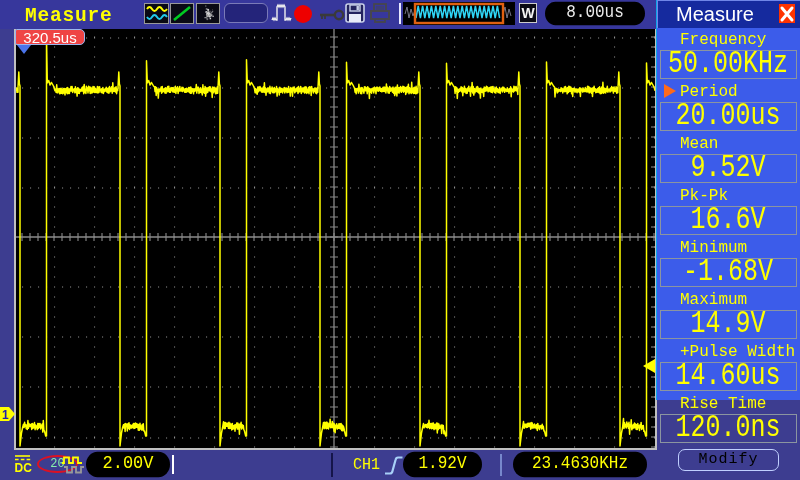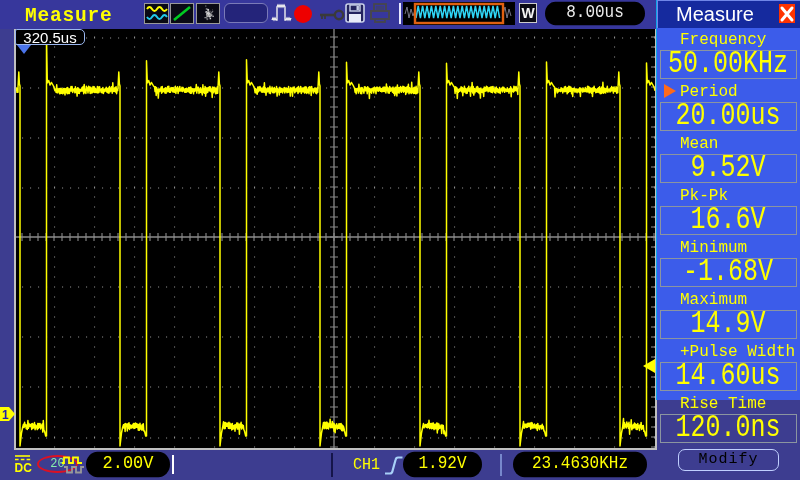--- a/index.html
+++ b/index.html
@@ -166,21 +166,21 @@
 <path d="M6 9h1.1M14 9h1.1M22 9h1.1M30 9h1.1M38 9h1.1M46 9h1.1M54 9h1.1M62 9h1.1M70 9h1.1M78 9h1.1M86 9h1.1M94 9h1.1M102 9h1.1M110 9h1.1M118 9h1.1M126 9h1.1M134 9h1.1M142 9h1.1M150 9h1.1M158 9h1.1M166 9h1.1M174 9h1.1M182 9h1.1M190 9h1.1M198 9h1.1M206 9h1.1M214 9h1.1M222 9h1.1M230 9h1.1M238 9h1.1M246 9h1.1M254 9h1.1M262 9h1.1M270 9h1.1M278 9h1.1M286 9h1.1M294 9h1.1M302 9h1.1M310 9h1.1M318 9h1.1M326 9h1.1M334 9h1.1M342 9h1.1M350 9h1.1M358 9h1.1M366 9h1.1M374 9h1.1M382 9h1.1M390 9h1.1M398 9h1.1M406 9h1.1M414 9h1.1M422 9h1.1M430 9h1.1M438 9h1.1M446 9h1.1M454 9h1.1M462 9h1.1M470 9h1.1M478 9h1.1M486 9h1.1M494 9h1.1M502 9h1.1M510 9h1.1M518 9h1.1M526 9h1.1M534 9h1.1M542 9h1.1M550 9h1.1M558 9h1.1M566 9h1.1M574 9h1.1M582 9h1.1M590 9h1.1M598 9h1.1M606 9h1.1M614 9h1.1M622 9h1.1M630 9h1.1M638 9h1.1M6 59h1.1M14 59h1.1M22 59h1.1M30 59h1.1M38 59h1.1M46 59h1.1M54 59h1.1M62 59h1.1M70 59h1.1M78 59h1.1M86 59h1.1M94 59h1.1M102 59h1.1M110 59h1.1M118 59h1.1M126 59h1.1M134 59h1.1M142 59h1.1M150 59h1.1M158 59h1.1M166 59h1.1M174 59h1.1M182 59h1.1M190 59h1.1M198 59h1.1M206 59h1.1M214 59h1.1M222 59h1.1M230 59h1.1M238 59h1.1M246 59h1.1M254 59h1.1M262 59h1.1M270 59h1.1M278 59h1.1M286 59h1.1M294 59h1.1M302 59h1.1M310 59h1.1M318 59h1.1M326 59h1.1M334 59h1.1M342 59h1.1M350 59h1.1M358 59h1.1M366 59h1.1M374 59h1.1M382 59h1.1M390 59h1.1M398 59h1.1M406 59h1.1M414 59h1.1M422 59h1.1M430 59h1.1M438 59h1.1M446 59h1.1M454 59h1.1M462 59h1.1M470 59h1.1M478 59h1.1M486 59h1.1M494 59h1.1M502 59h1.1M510 59h1.1M518 59h1.1M526 59h1.1M534 59h1.1M542 59h1.1M550 59h1.1M558 59h1.1M566 59h1.1M574 59h1.1M582 59h1.1M590 59h1.1M598 59h1.1M606 59h1.1M614 59h1.1M622 59h1.1M630 59h1.1M638 59h1.1M6 109h1.1M14 109h1.1M22 109h1.1M30 109h1.1M38 109h1.1M46 109h1.1M54 109h1.1M62 109h1.1M70 109h1.1M78 109h1.1M86 109h1.1M94 109h1.1M102 109h1.1M110 109h1.1M118 109h1.1M126 109h1.1M134 109h1.1M142 109h1.1M150 109h1.1M158 109h1.1M166 109h1.1M174 109h1.1M182 109h1.1M190 109h1.1M198 109h1.1M206 109h1.1M214 109h1.1M222 109h1.1M230 109h1.1M238 109h1.1M246 109h1.1M254 109h1.1M262 109h1.1M270 109h1.1M278 109h1.1M286 109h1.1M294 109h1.1M302 109h1.1M310 109h1.1M318 109h1.1M326 109h1.1M334 109h1.1M342 109h1.1M350 109h1.1M358 109h1.1M366 109h1.1M374 109h1.1M382 109h1.1M390 109h1.1M398 109h1.1M406 109h1.1M414 109h1.1M422 109h1.1M430 109h1.1M438 109h1.1M446 109h1.1M454 109h1.1M462 109h1.1M470 109h1.1M478 109h1.1M486 109h1.1M494 109h1.1M502 109h1.1M510 109h1.1M518 109h1.1M526 109h1.1M534 109h1.1M542 109h1.1M550 109h1.1M558 109h1.1M566 109h1.1M574 109h1.1M582 109h1.1M590 109h1.1M598 109h1.1M606 109h1.1M614 109h1.1M622 109h1.1M630 109h1.1M638 109h1.1M6 159h1.1M14 159h1.1M22 159h1.1M30 159h1.1M38 159h1.1M46 159h1.1M54 159h1.1M62 159h1.1M70 159h1.1M78 159h1.1M86 159h1.1M94 159h1.1M102 159h1.1M110 159h1.1M118 159h1.1M126 159h1.1M134 159h1.1M142 159h1.1M150 159h1.1M158 159h1.1M166 159h1.1M174 159h1.1M182 159h1.1M190 159h1.1M198 159h1.1M206 159h1.1M214 159h1.1M222 159h1.1M230 159h1.1M238 159h1.1M246 159h1.1M254 159h1.1M262 159h1.1M270 159h1.1M278 159h1.1M286 159h1.1M294 159h1.1M302 159h1.1M310 159h1.1M318 159h1.1M326 159h1.1M334 159h1.1M342 159h1.1M350 159h1.1M358 159h1.1M366 159h1.1M374 159h1.1M382 159h1.1M390 159h1.1M398 159h1.1M406 159h1.1M414 159h1.1M422 159h1.1M430 159h1.1M438 159h1.1M446 159h1.1M454 159h1.1M462 159h1.1M470 159h1.1M478 159h1.1M486 159h1.1M494 159h1.1M502 159h1.1M510 159h1.1M518 159h1.1M526 159h1.1M534 159h1.1M542 159h1.1M550 159h1.1M558 159h1.1M566 159h1.1M574 159h1.1M582 159h1.1M590 159h1.1M598 159h1.1M606 159h1.1M614 159h1.1M622 159h1.1M630 159h1.1M638 159h1.1M6 258h1.1M14 258h1.1M22 258h1.1M30 258h1.1M38 258h1.1M46 258h1.1M54 258h1.1M62 258h1.1M70 258h1.1M78 258h1.1M86 258h1.1M94 258h1.1M102 258h1.1M110 258h1.1M118 258h1.1M126 258h1.1M134 258h1.1M142 258h1.1M150 258h1.1M158 258h1.1M166 258h1.1M174 258h1.1M182 258h1.1M190 258h1.1M198 258h1.1M206 258h1.1M214 258h1.1M222 258h1.1M230 258h1.1M238 258h1.1M246 258h1.1M254 258h1.1M262 258h1.1M270 258h1.1M278 258h1.1M286 258h1.1M294 258h1.1M302 258h1.1M310 258h1.1M318 258h1.1M326 258h1.1M334 258h1.1M342 258h1.1M350 258h1.1M358 258h1.1M366 258h1.1M374 258h1.1M382 258h1.1M390 258h1.1M398 258h1.1M406 258h1.1M414 258h1.1M422 258h1.1M430 258h1.1M438 258h1.1M446 258h1.1M454 258h1.1M462 258h1.1M470 258h1.1M478 258h1.1M486 258h1.1M494 258h1.1M502 258h1.1M510 258h1.1M518 258h1.1M526 258h1.1M534 258h1.1M542 258h1.1M550 258h1.1M558 258h1.1M566 258h1.1M574 258h1.1M582 258h1.1M590 258h1.1M598 258h1.1M606 258h1.1M614 258h1.1M622 258h1.1M630 258h1.1M638 258h1.1M6 308h1.1M14 308h1.1M22 308h1.1M30 308h1.1M38 308h1.1M46 308h1.1M54 308h1.1M62 308h1.1M70 308h1.1M78 308h1.1M86 308h1.1M94 308h1.1M102 308h1.1M110 308h1.1M118 308h1.1M126 308h1.1M134 308h1.1M142 308h1.1M150 308h1.1M158 308h1.1M166 308h1.1M174 308h1.1M182 308h1.1M190 308h1.1M198 308h1.1M206 308h1.1M214 308h1.1M222 308h1.1M230 308h1.1M238 308h1.1M246 308h1.1M254 308h1.1M262 308h1.1M270 308h1.1M278 308h1.1M286 308h1.1M294 308h1.1M302 308h1.1M310 308h1.1M318 308h1.1M326 308h1.1M334 308h1.1M342 308h1.1M350 308h1.1M358 308h1.1M366 308h1.1M374 308h1.1M382 308h1.1M390 308h1.1M398 308h1.1M406 308h1.1M414 308h1.1M422 308h1.1M430 308h1.1M438 308h1.1M446 308h1.1M454 308h1.1M462 308h1.1M470 308h1.1M478 308h1.1M486 308h1.1M494 308h1.1M502 308h1.1M510 308h1.1M518 308h1.1M526 308h1.1M534 308h1.1M542 308h1.1M550 308h1.1M558 308h1.1M566 308h1.1M574 308h1.1M582 308h1.1M590 308h1.1M598 308h1.1M606 308h1.1M614 308h1.1M622 308h1.1M630 308h1.1M638 308h1.1M6 358h1.1M14 358h1.1M22 358h1.1M30 358h1.1M38 358h1.1M46 358h1.1M54 358h1.1M62 358h1.1M70 358h1.1M78 358h1.1M86 358h1.1M94 358h1.1M102 358h1.1M110 358h1.1M118 358h1.1M126 358h1.1M134 358h1.1M142 358h1.1M150 358h1.1M158 358h1.1M166 358h1.1M174 358h1.1M182 358h1.1M190 358h1.1M198 358h1.1M206 358h1.1M214 358h1.1M222 358h1.1M230 358h1.1M238 358h1.1M246 358h1.1M254 358h1.1M262 358h1.1M270 358h1.1M278 358h1.1M286 358h1.1M294 358h1.1M302 358h1.1M310 358h1.1M318 358h1.1M326 358h1.1M334 358h1.1M342 358h1.1M350 358h1.1M358 358h1.1M366 358h1.1M374 358h1.1M382 358h1.1M390 358h1.1M398 358h1.1M406 358h1.1M414 358h1.1M422 358h1.1M430 358h1.1M438 358h1.1M446 358h1.1M454 358h1.1M462 358h1.1M470 358h1.1M478 358h1.1M486 358h1.1M494 358h1.1M502 358h1.1M510 358h1.1M518 358h1.1M526 358h1.1M534 358h1.1M542 358h1.1M550 358h1.1M558 358h1.1M566 358h1.1M574 358h1.1M582 358h1.1M590 358h1.1M598 358h1.1M606 358h1.1M614 358h1.1M622 358h1.1M630 358h1.1M638 358h1.1M6 409h1.1M14 409h1.1M22 409h1.1M30 409h1.1M38 409h1.1M46 409h1.1M54 409h1.1M62 409h1.1M70 409h1.1M78 409h1.1M86 409h1.1M94 409h1.1M102 409h1.1M110 409h1.1M118 409h1.1M126 409h1.1M134 409h1.1M142 409h1.1M150 409h1.1M158 409h1.1M166 409h1.1M174 409h1.1M182 409h1.1M190 409h1.1M198 409h1.1M206 409h1.1M214 409h1.1M222 409h1.1M230 409h1.1M238 409h1.1M246 409h1.1M254 409h1.1M262 409h1.1M270 409h1.1M278 409h1.1M286 409h1.1M294 409h1.1M302 409h1.1M310 409h1.1M318 409h1.1M326 409h1.1M334 409h1.1M342 409h1.1M350 409h1.1M358 409h1.1M366 409h1.1M374 409h1.1M382 409h1.1M390 409h1.1M398 409h1.1M406 409h1.1M414 409h1.1M422 409h1.1M430 409h1.1M438 409h1.1M446 409h1.1M454 409h1.1M462 409h1.1M470 409h1.1M478 409h1.1M486 409h1.1M494 409h1.1M502 409h1.1M510 409h1.1M518 409h1.1M526 409h1.1M534 409h1.1M542 409h1.1M550 409h1.1M558 409h1.1M566 409h1.1M574 409h1.1M582 409h1.1M590 409h1.1M598 409h1.1M606 409h1.1M614 409h1.1M622 409h1.1M630 409h1.1M638 409h1.1M38 8h1.1M38 18h1.1M38 28h1.1M38 38h1.1M38 48h1.1M38 58h1.1M38 68h1.1M38 78h1.1M38 88h1.1M38 98h1.1M38 108h1.1M38 118h1.1M38 128h1.1M38 138h1.1M38 148h1.1M38 158h1.1M38 168h1.1M38 178h1.1M38 188h1.1M38 198h1.1M38 208h1.1M38 218h1.1M38 228h1.1M38 238h1.1M38 248h1.1M38 258h1.1M38 268h1.1M38 278h1.1M38 288h1.1M38 298h1.1M38 308h1.1M38 318h1.1M38 328h1.1M38 338h1.1M38 348h1.1M38 358h1.1M38 368h1.1M38 378h1.1M38 388h1.1M38 398h1.1M38 408h1.1M38 418h1.1M78 8h1.1M78 18h1.1M78 28h1.1M78 38h1.1M78 48h1.1M78 58h1.1M78 68h1.1M78 78h1.1M78 88h1.1M78 98h1.1M78 108h1.1M78 118h1.1M78 128h1.1M78 138h1.1M78 148h1.1M78 158h1.1M78 168h1.1M78 178h1.1M78 188h1.1M78 198h1.1M78 208h1.1M78 218h1.1M78 228h1.1M78 238h1.1M78 248h1.1M78 258h1.1M78 268h1.1M78 278h1.1M78 288h1.1M78 298h1.1M78 308h1.1M78 318h1.1M78 328h1.1M78 338h1.1M78 348h1.1M78 358h1.1M78 368h1.1M78 378h1.1M78 388h1.1M78 398h1.1M78 408h1.1M78 418h1.1M118 8h1.1M118 18h1.1M118 28h1.1M118 38h1.1M118 48h1.1M118 58h1.1M118 68h1.1M118 78h1.1M118 88h1.1M118 98h1.1M118 108h1.1M118 118h1.1M118 128h1.1M118 138h1.1M118 148h1.1M118 158h1.1M118 168h1.1M118 178h1.1M118 188h1.1M118 198h1.1M118 208h1.1M118 218h1.1M118 228h1.1M118 238h1.1M118 248h1.1M118 258h1.1M118 268h1.1M118 278h1.1M118 288h1.1M118 298h1.1M118 308h1.1M118 318h1.1M118 328h1.1M118 338h1.1M118 348h1.1M118 358h1.1M118 368h1.1M118 378h1.1M118 388h1.1M118 398h1.1M118 408h1.1M118 418h1.1M158 8h1.1M158 18h1.1M158 28h1.1M158 38h1.1M158 48h1.1M158 58h1.1M158 68h1.1M158 78h1.1M158 88h1.1M158 98h1.1M158 108h1.1M158 118h1.1M158 128h1.1M158 138h1.1M158 148h1.1M158 158h1.1M158 168h1.1M158 178h1.1M158 188h1.1M158 198h1.1M158 208h1.1M158 218h1.1M158 228h1.1M158 238h1.1M158 248h1.1M158 258h1.1M158 268h1.1M158 278h1.1M158 288h1.1M158 298h1.1M158 308h1.1M158 318h1.1M158 328h1.1M158 338h1.1M158 348h1.1M158 358h1.1M158 368h1.1M158 378h1.1M158 388h1.1M158 398h1.1M158 408h1.1M158 418h1.1M198 8h1.1M198 18h1.1M198 28h1.1M198 38h1.1M198 48h1.1M198 58h1.1M198 68h1.1M198 78h1.1M198 88h1.1M198 98h1.1M198 108h1.1M198 118h1.1M198 128h1.1M198 138h1.1M198 148h1.1M198 158h1.1M198 168h1.1M198 178h1.1M198 188h1.1M198 198h1.1M198 208h1.1M198 218h1.1M198 228h1.1M198 238h1.1M198 248h1.1M198 258h1.1M198 268h1.1M198 278h1.1M198 288h1.1M198 298h1.1M198 308h1.1M198 318h1.1M198 328h1.1M198 338h1.1M198 348h1.1M198 358h1.1M198 368h1.1M198 378h1.1M198 388h1.1M198 398h1.1M198 408h1.1M198 418h1.1M238 8h1.1M238 18h1.1M238 28h1.1M238 38h1.1M238 48h1.1M238 58h1.1M238 68h1.1M238 78h1.1M238 88h1.1M238 98h1.1M238 108h1.1M238 118h1.1M238 128h1.1M238 138h1.1M238 148h1.1M238 158h1.1M238 168h1.1M238 178h1.1M238 188h1.1M238 198h1.1M238 208h1.1M238 218h1.1M238 228h1.1M238 238h1.1M238 248h1.1M238 258h1.1M238 268h1.1M238 278h1.1M238 288h1.1M238 298h1.1M238 308h1.1M238 318h1.1M238 328h1.1M238 338h1.1M238 348h1.1M238 358h1.1M238 368h1.1M238 378h1.1M238 388h1.1M238 398h1.1M238 408h1.1M238 418h1.1M278 8h1.1M278 18h1.1M278 28h1.1M278 38h1.1M278 48h1.1M278 58h1.1M278 68h1.1M278 78h1.1M278 88h1.1M278 98h1.1M278 108h1.1M278 118h1.1M278 128h1.1M278 138h1.1M278 148h1.1M278 158h1.1M278 168h1.1M278 178h1.1M278 188h1.1M278 198h1.1M278 208h1.1M278 218h1.1M278 228h1.1M278 238h1.1M278 248h1.1M278 258h1.1M278 268h1.1M278 278h1.1M278 288h1.1M278 298h1.1M278 308h1.1M278 318h1.1M278 328h1.1M278 338h1.1M278 348h1.1M278 358h1.1M278 368h1.1M278 378h1.1M278 388h1.1M278 398h1.1M278 408h1.1M278 418h1.1M358 8h1.1M358 18h1.1M358 28h1.1M358 38h1.1M358 48h1.1M358 58h1.1M358 68h1.1M358 78h1.1M358 88h1.1M358 98h1.1M358 108h1.1M358 118h1.1M358 128h1.1M358 138h1.1M358 148h1.1M358 158h1.1M358 168h1.1M358 178h1.1M358 188h1.1M358 198h1.1M358 208h1.1M358 218h1.1M358 228h1.1M358 238h1.1M358 248h1.1M358 258h1.1M358 268h1.1M358 278h1.1M358 288h1.1M358 298h1.1M358 308h1.1M358 318h1.1M358 328h1.1M358 338h1.1M358 348h1.1M358 358h1.1M358 368h1.1M358 378h1.1M358 388h1.1M358 398h1.1M358 408h1.1M358 418h1.1M398 8h1.1M398 18h1.1M398 28h1.1M398 38h1.1M398 48h1.1M398 58h1.1M398 68h1.1M398 78h1.1M398 88h1.1M398 98h1.1M398 108h1.1M398 118h1.1M398 128h1.1M398 138h1.1M398 148h1.1M398 158h1.1M398 168h1.1M398 178h1.1M398 188h1.1M398 198h1.1M398 208h1.1M398 218h1.1M398 228h1.1M398 238h1.1M398 248h1.1M398 258h1.1M398 268h1.1M398 278h1.1M398 288h1.1M398 298h1.1M398 308h1.1M398 318h1.1M398 328h1.1M398 338h1.1M398 348h1.1M398 358h1.1M398 368h1.1M398 378h1.1M398 388h1.1M398 398h1.1M398 408h1.1M398 418h1.1M438 8h1.1M438 18h1.1M438 28h1.1M438 38h1.1M438 48h1.1M438 58h1.1M438 68h1.1M438 78h1.1M438 88h1.1M438 98h1.1M438 108h1.1M438 118h1.1M438 128h1.1M438 138h1.1M438 148h1.1M438 158h1.1M438 168h1.1M438 178h1.1M438 188h1.1M438 198h1.1M438 208h1.1M438 218h1.1M438 228h1.1M438 238h1.1M438 248h1.1M438 258h1.1M438 268h1.1M438 278h1.1M438 288h1.1M438 298h1.1M438 308h1.1M438 318h1.1M438 328h1.1M438 338h1.1M438 348h1.1M438 358h1.1M438 368h1.1M438 378h1.1M438 388h1.1M438 398h1.1M438 408h1.1M438 418h1.1M478 8h1.1M478 18h1.1M478 28h1.1M478 38h1.1M478 48h1.1M478 58h1.1M478 68h1.1M478 78h1.1M478 88h1.1M478 98h1.1M478 108h1.1M478 118h1.1M478 128h1.1M478 138h1.1M478 148h1.1M478 158h1.1M478 168h1.1M478 178h1.1M478 188h1.1M478 198h1.1M478 208h1.1M478 218h1.1M478 228h1.1M478 238h1.1M478 248h1.1M478 258h1.1M478 268h1.1M478 278h1.1M478 288h1.1M478 298h1.1M478 308h1.1M478 318h1.1M478 328h1.1M478 338h1.1M478 348h1.1M478 358h1.1M478 368h1.1M478 378h1.1M478 388h1.1M478 398h1.1M478 408h1.1M478 418h1.1M518 8h1.1M518 18h1.1M518 28h1.1M518 38h1.1M518 48h1.1M518 58h1.1M518 68h1.1M518 78h1.1M518 88h1.1M518 98h1.1M518 108h1.1M518 118h1.1M518 128h1.1M518 138h1.1M518 148h1.1M518 158h1.1M518 168h1.1M518 178h1.1M518 188h1.1M518 198h1.1M518 208h1.1M518 218h1.1M518 228h1.1M518 238h1.1M518 248h1.1M518 258h1.1M518 268h1.1M518 278h1.1M518 288h1.1M518 298h1.1M518 308h1.1M518 318h1.1M518 328h1.1M518 338h1.1M518 348h1.1M518 358h1.1M518 368h1.1M518 378h1.1M518 388h1.1M518 398h1.1M518 408h1.1M518 418h1.1M558 8h1.1M558 18h1.1M558 28h1.1M558 38h1.1M558 48h1.1M558 58h1.1M558 68h1.1M558 78h1.1M558 88h1.1M558 98h1.1M558 108h1.1M558 118h1.1M558 128h1.1M558 138h1.1M558 148h1.1M558 158h1.1M558 168h1.1M558 178h1.1M558 188h1.1M558 198h1.1M558 208h1.1M558 218h1.1M558 228h1.1M558 238h1.1M558 248h1.1M558 258h1.1M558 268h1.1M558 278h1.1M558 288h1.1M558 298h1.1M558 308h1.1M558 318h1.1M558 328h1.1M558 338h1.1M558 348h1.1M558 358h1.1M558 368h1.1M558 378h1.1M558 388h1.1M558 398h1.1M558 408h1.1M558 418h1.1M598 8h1.1M598 18h1.1M598 28h1.1M598 38h1.1M598 48h1.1M598 58h1.1M598 68h1.1M598 78h1.1M598 88h1.1M598 98h1.1M598 108h1.1M598 118h1.1M598 128h1.1M598 138h1.1M598 148h1.1M598 158h1.1M598 168h1.1M598 178h1.1M598 188h1.1M598 198h1.1M598 208h1.1M598 218h1.1M598 228h1.1M598 238h1.1M598 248h1.1M598 258h1.1M598 268h1.1M598 278h1.1M598 288h1.1M598 298h1.1M598 308h1.1M598 318h1.1M598 328h1.1M598 338h1.1M598 348h1.1M598 358h1.1M598 368h1.1M598 378h1.1M598 388h1.1M598 398h1.1M598 408h1.1M598 418h1.1M638 8h1.1M638 18h1.1M638 28h1.1M638 38h1.1M638 48h1.1M638 58h1.1M638 68h1.1M638 78h1.1M638 88h1.1M638 98h1.1M638 108h1.1M638 118h1.1M638 128h1.1M638 138h1.1M638 148h1.1M638 158h1.1M638 168h1.1M638 178h1.1M638 188h1.1M638 198h1.1M638 208h1.1M638 218h1.1M638 228h1.1M638 238h1.1M638 248h1.1M638 258h1.1M638 268h1.1M638 278h1.1M638 288h1.1M638 298h1.1M638 308h1.1M638 318h1.1M638 328h1.1M638 338h1.1M638 348h1.1M638 358h1.1M638 368h1.1M638 378h1.1M638 388h1.1M638 398h1.1M638 408h1.1M638 418h1.1" stroke="#8f8f8f" stroke-width="1.1" fill="none"></path>
 <line x1="0" y1="208" x2="639" y2="208" stroke="#8a8a8a" stroke-width="1.3"></line>
 <path d="M6 204v8M14 204v8M22 204v8M30 204v8M38 204v8M46 204v8M54 204v8M62 204v8M70 204v8M78 204v8M86 204v8M94 204v8M102 204v8M110 204v8M118 204v8M126 204v8M134 204v8M142 204v8M150 204v8M158 204v8M166 204v8M174 204v8M182 204v8M190 204v8M198 204v8M206 204v8M214 204v8M222 204v8M230 204v8M238 204v8M246 204v8M254 204v8M262 204v8M270 204v8M278 204v8M286 204v8M294 204v8M302 204v8M310 204v8M318 204v8M326 204v8M334 204v8M342 204v8M350 204v8M358 204v8M366 204v8M374 204v8M382 204v8M390 204v8M398 204v8M406 204v8M414 204v8M422 204v8M430 204v8M438 204v8M446 204v8M454 204v8M462 204v8M470 204v8M478 204v8M486 204v8M494 204v8M502 204v8M510 204v8M518 204v8M526 204v8M534 204v8M542 204v8M550 204v8M558 204v8M566 204v8M574 204v8M582 204v8M590 204v8M598 204v8M606 204v8M614 204v8M622 204v8M630 204v8M638 204v8" stroke="#8a8a8a" stroke-width="1.1" fill="none"></path>
 <line x1="318" y1="0" x2="318" y2="419" stroke="#8a8a8a" stroke-width="1.3"></line>
 <path d="M314 8h8M314 18h8M314 28h8M314 38h8M314 48h8M314 58h8M314 68h8M314 78h8M314 88h8M314 98h8M314 108h8M314 118h8M314 128h8M314 138h8M314 148h8M314 158h8M314 168h8M314 178h8M314 188h8M314 198h8M314 208h8M314 218h8M314 228h8M314 238h8M314 248h8M314 258h8M314 268h8M314 278h8M314 288h8M314 298h8M314 308h8M314 318h8M314 328h8M314 338h8M314 348h8M314 358h8M314 368h8M314 378h8M314 388h8M314 398h8M314 408h8M314 418h8" stroke="#8a8a8a" stroke-width="1.1" fill="none"></path>
 <path d="M635 8h4M635 18h4M635 28h4M635 38h4M635 48h4M635 58h4M635 68h4M635 78h4M635 88h4M635 98h4M635 108h4M635 118h4M635 128h4M635 138h4M635 148h4M635 158h4M635 168h4M635 178h4M635 188h4M635 198h4M635 208h4M635 218h4M635 228h4M635 238h4M635 248h4M635 258h4M635 268h4M635 278h4M635 288h4M635 298h4M635 308h4M635 318h4M635 328h4M635 338h4M635 348h4M635 358h4M635 368h4M635 378h4M635 388h4M635 398h4M635 408h4M635 418h4" stroke="#8f8f8f" stroke-width="1.1" fill="none"></path>
 <path d="M0.0,61.0L0.4,59.0L1.0,63.3L1.5,59.0L2.0,63.2L2.0,59.0L2.8,43.0L3.4,55.0L4.0,57.0L4.0,417.0L5.5,404.0L6.6,398.5L7.5,395.2L8.1,398.5L8.6,393.3L9.2,397.2L9.7,395.7L10.2,399.7L10.8,396.0L11.3,400.4L11.9,391.5L12.4,399.3L13.0,394.6L13.5,397.5L14.1,395.7L14.6,397.6L15.2,395.1L15.7,400.4L16.3,394.6L16.8,399.3L17.4,395.3L17.9,398.7L18.5,393.6L19.1,400.7L19.6,396.0L20.2,398.8L20.7,396.9L21.3,400.6L21.8,394.4L22.4,399.5L22.9,394.5L23.5,398.3L24.0,394.4L24.6,400.0L25.1,396.2L25.7,398.8L26.2,395.1L26.8,403.1L27.3,391.5L27.9,401.3L28.5,402.0L29.7,407.0L30.5,407.0L30.5,7.0L31.3,54.0L32.7,51.5L34.0,56.0L35.5,53.5L37.5,57.0L38.5,60.2L39.0,61.7L39.6,59.9L40.1,63.3L40.7,55.8L41.2,63.9L41.8,60.1L42.4,62.9L42.9,59.6L43.5,64.7L44.0,59.5L44.6,64.4L45.1,59.2L45.7,64.3L46.2,60.2L46.8,64.8L47.3,59.6L47.9,64.0L48.4,59.5L49.0,66.0L49.5,59.7L50.1,63.5L50.6,59.0L51.2,64.7L51.7,58.6L52.3,64.4L52.8,60.0L53.4,64.5L53.9,59.7L54.5,62.1L55.0,57.4L55.6,62.1L56.1,57.6L56.7,63.5L57.2,60.2L57.8,61.6L58.3,59.7L58.9,63.8L59.4,57.8L60.0,63.5L60.5,59.9L61.1,67.1L61.6,58.7L62.2,64.3L62.7,59.6L63.3,64.5L63.8,60.4L64.4,62.4L64.9,60.3L65.5,62.1L66.0,58.6L66.6,61.9L67.1,57.6L67.7,64.7L68.2,55.6L68.8,63.4L69.3,60.4L69.9,64.5L70.4,57.3L71.0,61.6L71.5,58.9L72.0,63.9L72.6,57.2L73.1,61.7L73.7,58.1L74.2,64.5L74.8,58.2L75.3,64.1L75.9,59.3L76.4,63.8L77.0,57.6L77.5,62.9L78.1,57.7L78.6,63.4L79.2,59.2L79.7,63.4L80.3,60.2L80.8,63.6L81.4,57.6L81.9,63.9L82.5,58.1L83.0,63.4L83.6,57.7L84.1,61.8L84.7,60.4L85.2,63.5L85.8,59.7L86.3,63.8L86.9,58.5L87.4,64.5L88.0,60.5L88.5,62.5L89.1,59.8L89.6,62.1L90.2,58.3L90.7,63.0L91.3,59.4L91.8,63.7L92.4,59.1L92.9,64.2L93.5,57.6L94.0,62.8L94.6,59.5L95.1,61.9L95.7,57.7L96.2,64.3L96.8,53.7L97.3,62.4L97.9,59.6L98.4,62.2L99.0,58.4L99.5,63.1L100.1,57.7L100.6,64.7L101.2,60.3L101.7,61.6L102.0,59.0L102.8,43.0L103.4,55.0L104.0,57.0L104.0,417.0L105.5,404.0L106.6,398.5L107.5,395.7L108.0,399.1L108.6,394.9L109.1,402.4L109.7,394.5L110.2,397.1L110.8,395.3L111.3,402.0L111.9,394.8L112.4,399.3L113.0,393.7L113.5,400.5L114.1,395.8L114.6,399.0L115.2,396.5L115.7,399.1L116.3,396.1L116.8,398.6L117.4,394.5L117.9,399.5L118.5,394.4L119.0,399.2L119.6,394.0L120.1,398.3L120.7,394.7L121.2,398.5L121.8,395.2L122.3,401.2L122.9,395.5L123.4,401.2L124.0,394.3L124.5,400.0L125.1,396.9L125.6,400.9L126.2,395.6L126.7,401.0L127.3,394.8L127.8,402.0L128.5,402.0L129.7,407.0L130.5,407.0L130.5,31.7L131.3,54.0L132.7,51.5L134.0,56.0L135.5,53.5L137.5,57.0L138.5,57.9L139.1,62.6L139.6,57.7L140.2,66.5L140.7,58.7L141.2,64.0L141.8,60.4L142.3,69.1L142.9,59.9L143.4,62.6L144.0,60.0L144.5,62.0L145.1,58.1L145.6,64.3L146.2,57.4L146.7,63.1L147.3,60.2L147.8,62.2L148.4,59.5L148.9,63.9L149.5,58.8L150.0,64.3L150.6,59.5L151.1,62.8L151.7,57.5L152.2,62.2L152.8,57.3L153.3,63.2L153.9,59.8L154.4,63.3L155.0,58.5L155.5,61.6L156.1,58.8L156.6,62.8L157.2,58.6L157.7,63.1L158.3,60.3L158.8,63.3L159.4,57.3L159.9,64.5L160.5,58.9L161.0,61.9L161.6,57.8L162.1,64.5L162.7,59.5L163.2,62.1L163.8,57.4L164.3,61.9L164.9,60.4L165.4,62.1L166.0,58.2L166.5,62.6L167.1,58.5L167.6,61.8L168.2,60.1L168.7,63.2L169.3,59.8L169.8,63.3L170.4,59.3L170.9,62.9L171.5,60.0L172.0,62.2L172.6,58.4L173.1,63.2L173.7,58.5L174.2,64.3L174.8,58.1L175.3,64.2L175.9,59.5L176.4,62.5L177.0,59.8L177.5,64.8L178.1,60.1L178.6,62.3L179.2,59.6L179.7,61.8L180.3,55.6L180.8,64.1L181.4,58.2L181.9,61.6L182.5,58.2L183.0,64.5L183.6,60.1L184.1,63.2L184.7,58.8L185.2,63.8L185.8,60.3L186.3,66.0L186.9,55.8L187.4,63.4L188.0,59.8L188.5,64.3L189.1,57.4L189.6,67.2L190.2,59.0L190.7,64.0L191.3,59.0L191.8,63.2L192.4,58.5L192.9,61.5L193.5,57.7L194.0,62.1L194.6,58.1L195.1,62.8L195.7,60.0L196.2,68.4L196.8,57.9L197.3,63.8L197.9,58.4L198.4,62.8L199.0,58.8L199.5,64.7L200.1,59.6L200.6,64.5L201.2,57.9L201.7,64.2L202.0,59.0L202.8,43.0L203.4,55.0L204.0,57.0L204.0,417.0L205.5,404.0L206.6,398.5L207.5,392.8L208.1,399.7L208.6,393.4L209.2,399.4L209.7,393.6L210.2,397.3L210.8,394.6L211.3,397.2L211.9,394.1L212.4,399.3L213.0,393.2L213.5,399.5L214.1,394.3L214.6,399.3L215.2,395.3L215.7,400.9L216.3,394.4L216.8,400.2L217.4,396.7L217.9,399.8L218.5,396.1L219.0,402.3L219.6,395.8L220.1,398.3L220.7,394.1L221.2,399.9L221.8,394.0L222.3,400.1L222.9,395.2L223.4,405.3L224.0,394.9L224.5,398.6L225.1,393.3L225.6,400.1L226.2,395.7L226.7,398.9L227.3,396.4L227.8,400.5L228.5,402.0L229.7,407.0L230.5,407.0L230.5,30.7L231.3,54.0L232.7,51.5L234.0,56.0L235.5,53.5L237.5,57.0L238.5,59.6L239.1,63.7L239.6,59.6L240.2,63.9L240.7,60.5L241.2,65.3L241.8,58.0L242.3,62.8L242.9,58.0L243.4,61.7L244.0,57.4L244.5,61.7L245.1,59.1L245.6,63.1L246.2,59.7L246.7,63.2L247.3,58.1L247.8,63.0L248.4,53.7L248.9,63.5L249.5,59.0L250.0,66.3L250.6,60.1L251.1,63.0L251.7,59.0L252.2,62.4L252.8,59.1L253.3,64.1L253.9,57.2L254.4,64.6L255.0,59.7L255.5,61.9L256.1,57.9L256.6,63.6L257.2,59.6L257.7,63.8L258.3,58.5L258.8,63.6L259.4,59.9L259.9,62.3L260.5,57.5L261.1,67.1L261.6,59.6L262.2,62.9L262.7,60.2L263.3,66.0L263.8,58.3L264.4,63.3L264.9,59.3L265.5,63.1L266.0,59.4L266.6,64.0L267.1,60.3L267.7,61.9L268.2,58.4L268.8,64.0L269.3,59.1L269.9,62.4L270.4,59.3L271.0,63.7L271.5,59.4L272.1,63.3L272.6,57.5L273.2,62.9L273.7,60.2L274.3,67.1L274.8,58.6L275.4,63.1L275.9,59.5L276.5,67.2L277.0,58.3L277.6,61.8L278.1,58.1L278.7,63.8L279.2,60.0L279.8,62.7L280.3,59.3L280.9,61.9L281.4,58.6L282.0,64.5L282.5,57.5L283.1,62.9L283.6,59.5L284.2,62.5L284.7,57.4L285.3,64.5L285.8,59.3L286.4,62.7L286.9,59.2L287.5,62.8L288.0,58.6L288.6,64.1L289.1,57.7L289.7,63.4L290.2,58.0L290.8,64.4L291.3,60.4L291.9,63.2L292.4,58.6L293.0,64.7L293.5,57.8L294.1,61.7L294.6,57.9L295.2,66.5L295.7,57.5L296.3,61.8L296.8,60.0L297.4,64.0L297.9,59.7L298.5,62.2L299.0,58.8L299.6,64.0L300.1,59.4L300.7,64.7L301.2,58.9L301.8,63.3L302.0,59.0L302.8,43.0L303.4,55.0L304.0,57.0L304.0,417.0L305.5,404.0L306.6,398.5L307.5,393.5L308.1,399.8L308.6,393.2L309.2,399.1L309.7,393.4L310.3,399.8L310.8,393.0L311.4,399.2L311.9,393.9L312.5,399.9L313.0,395.0L313.6,397.8L314.1,390.2L314.7,398.7L315.2,395.2L315.8,398.5L316.3,392.4L316.9,398.7L317.4,394.2L318.0,402.3L318.5,395.0L319.1,403.7L319.6,396.4L320.2,398.7L320.7,394.8L321.3,400.1L321.8,396.6L322.4,399.2L322.9,394.8L323.5,399.4L324.0,394.8L324.6,400.0L325.1,394.6L325.7,401.6L326.2,395.9L326.8,401.8L327.3,397.1L327.9,398.9L328.5,402.0L329.7,407.0L330.5,407.0L330.5,33.3L331.3,54.0L332.7,51.5L334.0,56.0L335.5,53.5L337.5,57.0L338.5,59.2L339.1,63.2L339.6,59.6L340.2,64.8L340.7,59.7L341.3,61.5L341.8,59.3L342.4,64.1L342.9,55.2L343.5,62.0L344.0,59.6L344.6,64.4L345.1,58.4L345.7,64.8L346.2,58.7L346.8,62.0L347.3,60.5L347.9,64.2L348.4,57.8L349.0,61.8L349.5,58.1L350.1,61.8L350.6,59.0L351.2,64.7L351.7,57.7L352.3,62.5L352.8,59.1L353.4,69.5L353.9,59.8L354.5,63.3L355.0,60.0L355.6,64.2L356.1,59.5L356.7,61.8L357.2,59.0L357.8,63.9L358.3,58.2L358.9,61.8L359.4,59.0L360.0,64.7L360.5,58.3L361.1,61.5L361.6,58.2L362.2,62.3L362.7,59.0L363.3,61.5L363.8,57.9L364.4,62.2L364.9,59.5L365.5,62.7L366.0,59.5L366.6,62.6L367.1,58.3L367.7,62.3L368.2,58.1L368.8,62.6L369.3,58.6L369.9,63.9L370.4,55.0L371.0,61.8L371.5,58.3L372.1,63.8L372.6,59.2L373.2,64.3L373.7,57.4L374.3,62.2L374.8,59.2L375.4,61.7L375.9,59.1L376.5,63.2L377.0,58.0L377.6,64.2L378.1,59.4L378.7,66.6L379.2,58.2L379.8,64.7L380.3,58.3L380.9,67.0L381.4,55.9L382.0,63.6L382.5,58.8L383.1,64.1L383.6,58.5L384.2,62.0L384.7,57.5L385.3,63.3L385.8,58.8L386.4,62.0L386.9,57.2L387.5,63.2L388.0,57.7L388.6,62.2L389.1,58.4L389.7,65.4L390.2,58.6L390.8,63.8L391.3,57.4L391.9,62.7L392.4,55.3L393.0,64.7L393.5,58.7L394.1,63.4L394.6,59.6L395.2,64.5L395.7,53.2L396.3,63.5L396.8,59.5L397.4,64.5L397.9,58.6L398.5,64.2L399.0,58.7L399.6,64.8L400.1,57.2L400.7,64.6L401.2,59.5L401.8,63.7L402.0,59.0L402.8,43.0L403.4,55.0L404.0,57.0L404.0,417.0L405.5,404.0L406.6,398.5L407.5,394.5L408.1,398.8L408.6,395.9L409.2,397.6L409.7,395.5L410.3,398.3L410.8,395.6L411.4,398.8L411.9,394.4L412.5,398.3L413.0,391.3L413.6,399.6L414.1,394.5L414.7,399.0L415.2,394.5L415.8,399.8L416.3,394.2L416.9,399.3L417.4,394.0L418.0,400.6L418.5,395.5L419.1,399.8L419.6,395.3L420.2,399.7L420.7,394.1L421.3,403.9L421.8,394.3L422.4,400.6L422.9,394.9L423.5,399.3L424.0,397.2L424.6,398.9L425.1,395.9L425.7,404.5L426.2,395.9L426.8,399.5L427.3,396.5L427.9,404.8L428.5,402.0L429.7,407.0L430.5,407.0L430.5,34.3L431.3,54.0L432.7,51.5L434.0,56.0L435.5,53.5L437.5,57.0L438.5,58.3L439.1,64.4L439.6,57.8L440.2,62.2L440.7,58.6L441.3,69.4L441.8,60.1L442.4,63.3L442.9,60.5L443.5,62.3L444.0,59.4L444.6,61.7L445.1,57.8L445.7,62.8L446.2,58.6L446.8,66.8L447.3,59.5L447.9,63.1L448.4,57.3L449.0,63.1L449.5,59.5L450.1,64.5L450.6,59.9L451.2,64.3L451.7,58.9L452.3,62.1L452.8,57.2L453.4,62.2L453.9,59.9L454.5,67.2L455.0,58.1L455.6,62.5L456.1,53.4L456.7,63.9L457.2,57.4L457.8,66.1L458.3,59.5L458.9,63.8L459.4,59.9L460.0,62.3L460.5,57.9L461.1,62.7L461.6,57.6L462.2,63.4L462.7,59.5L463.3,64.6L463.8,59.6L464.4,69.1L464.9,59.0L465.5,63.2L466.0,60.4L466.6,63.5L467.1,59.7L467.7,67.5L468.2,58.0L468.8,62.3L469.3,58.7L469.9,62.1L470.4,57.2L471.0,61.6L471.5,58.0L472.1,62.8L472.6,58.9L473.2,62.1L473.7,58.4L474.3,62.7L474.8,57.9L475.4,63.2L475.9,57.7L476.5,63.8L477.0,57.4L477.6,62.1L478.1,60.0L478.7,63.5L479.2,59.0L479.8,64.1L480.3,57.9L480.9,62.3L481.4,59.8L482.0,63.4L482.5,60.4L483.1,63.5L483.6,58.6L484.2,64.4L484.7,60.0L485.3,61.6L485.8,59.1L486.4,63.0L486.9,57.9L487.5,61.7L488.0,58.6L488.6,63.3L489.1,59.7L489.7,62.0L490.2,60.4L490.8,62.5L491.3,58.8L491.9,62.4L492.4,60.2L493.0,64.2L493.5,59.7L494.1,62.0L494.6,57.8L495.2,67.8L495.7,59.3L496.3,62.2L496.8,60.4L497.4,63.1L497.9,57.2L498.5,62.0L499.0,58.0L499.6,61.6L500.1,57.6L500.7,62.0L501.2,59.5L501.8,65.5L502.0,59.0L502.8,43.0L503.4,55.0L504.0,57.0L504.0,417.0L505.5,404.0L506.6,398.5L507.5,392.5L508.1,399.3L508.6,395.2L509.2,397.7L509.7,395.2L510.3,398.5L510.8,394.9L511.4,398.2L511.9,394.2L512.5,397.4L513.0,394.2L513.6,397.5L514.1,394.2L514.7,400.3L515.2,393.6L515.8,399.1L516.3,393.9L516.9,398.9L517.4,396.1L518.0,398.9L518.5,395.1L519.1,398.4L519.6,396.3L520.2,399.6L520.7,395.6L521.3,401.4L521.8,394.4L522.4,398.9L522.9,397.1L523.5,400.6L524.0,396.5L524.6,398.5L525.1,396.7L525.7,399.9L526.2,395.3L526.8,399.6L527.3,397.3L527.9,401.9L528.5,402.0L529.7,407.0L530.5,407.0L530.5,33.1L531.3,54.0L532.7,51.5L534.0,56.0L535.5,53.5L537.5,57.0L538.5,58.1L539.0,68.0L539.6,59.2L540.1,61.8L540.7,59.4L541.2,64.0L541.8,60.3L542.4,62.8L542.9,60.4L543.5,62.0L544.0,60.4L544.6,62.5L545.1,58.7L545.7,61.9L546.2,59.6L546.8,63.9L547.3,60.0L547.9,62.2L548.4,58.1L549.0,62.8L549.5,57.6L550.1,62.2L550.6,59.4L551.2,64.8L551.7,58.4L552.3,63.4L552.8,57.3L553.4,62.5L553.9,57.5L554.5,62.2L555.0,58.3L555.6,64.7L556.1,59.7L556.7,67.4L557.2,59.2L557.8,61.7L558.3,59.4L558.9,63.1L559.4,60.0L560.0,62.8L560.5,59.9L561.1,63.7L561.6,60.2L562.2,62.6L562.7,60.0L563.3,63.4L563.8,58.7L564.4,67.5L564.9,59.3L565.5,61.7L566.0,60.3L566.6,63.1L567.1,59.0L567.7,62.6L568.2,60.4L568.8,62.6L569.3,58.6L569.9,62.4L570.4,59.9L571.0,63.0L571.5,57.3L572.1,62.7L572.6,57.4L573.2,64.0L573.7,58.5L574.3,62.9L574.8,59.6L575.4,64.2L575.9,59.2L576.5,67.4L577.0,58.8L577.6,62.5L578.1,57.3L578.7,62.0L579.2,59.7L579.8,63.7L580.3,60.5L580.9,63.3L581.4,59.7L582.0,63.1L582.5,58.7L583.1,63.6L583.6,57.8L584.2,64.7L584.7,59.4L585.3,64.4L585.8,58.1L586.4,63.8L586.9,53.3L587.5,64.2L588.0,58.9L588.6,63.4L589.1,59.6L589.7,64.0L590.2,59.7L590.8,62.3L591.3,57.3L591.9,63.2L592.4,60.3L593.0,61.8L593.5,60.1L594.1,63.0L594.6,58.9L595.2,62.0L595.7,57.6L596.3,61.7L596.8,58.8L597.4,64.1L597.9,58.1L598.5,62.3L599.0,59.4L599.6,62.6L600.1,57.7L600.7,64.2L601.2,59.1L601.8,63.8L602.0,59.0L602.8,43.0L603.4,55.0L604.0,57.0L604.0,417.0L605.5,404.0L606.6,398.5L607.5,389.6L608.0,399.4L608.6,393.7L609.1,397.7L609.7,396.0L610.2,399.0L610.8,392.9L611.4,397.6L611.9,394.9L612.5,399.3L613.0,393.3L613.6,405.3L614.1,396.1L614.7,397.6L615.2,390.8L615.8,400.8L616.3,396.6L616.9,399.5L617.4,395.6L618.0,398.8L618.5,394.1L619.1,398.8L619.6,395.0L620.2,400.5L620.7,395.8L621.3,400.4L621.8,394.6L622.4,398.7L622.9,397.0L623.5,401.4L624.0,395.8L624.6,398.8L625.1,393.4L625.7,400.4L626.2,396.8L626.8,399.4L627.3,396.6L627.9,402.3L628.5,402.0L629.7,407.0L630.5,407.0L630.5,33.9L631.3,54.0L632.7,51.5L634.0,56.0L635.5,53.5L637.5,57.0L638.5,59.5L639.0,61.8" stroke="#ffff00" stroke-width="1.5" fill="none" stroke-linejoin="round"></path>
 <polygon points="627,337 639,330 639,344" fill="#ffff00"></polygon>
 </svg>
 
-<div class="abs" style="left:15px;top:29px;width:70px;height:16px;background:#000000;border:1px solid #9ab6ee;border-radius:2px 5px 5px 2px;color:#fff;font:15px 'Liberation Sans';text-align:center;line-height:15px">320.5us</div>
+<div class="abs" style="left:15px;top:29px;width:70px;height:16px;background:#ef4444;border:1px solid #9ab6ee;border-radius:2px 5px 5px 2px;color:#fff;font:15px 'Liberation Sans';text-align:center;line-height:15px">320.5us</div>
 <div class="abs" style="left:17px;top:45px;width:0;height:0;border-left:7px solid transparent;border-right:7px solid transparent;border-top:9px solid #4a74ea"></div>
 
 <svg class="abs" style="left:0;top:407px" width="16" height="15">
     <polygon points="0,0 9,0 15,7 9,14 0,14" fill="#ffff00"></polygon>
     <text x="2" y="11.5" font-family="Liberation Sans" font-size="12" font-weight="bold" fill="#2222aa">1</text>
   </svg>
 
 <div class="abs" style="left:0;top:452px;width:656px;height:28px;background:#3d3d90"></div>
 
 <svg class="abs" style="left:15px;top:454px" width="17" height="20">

